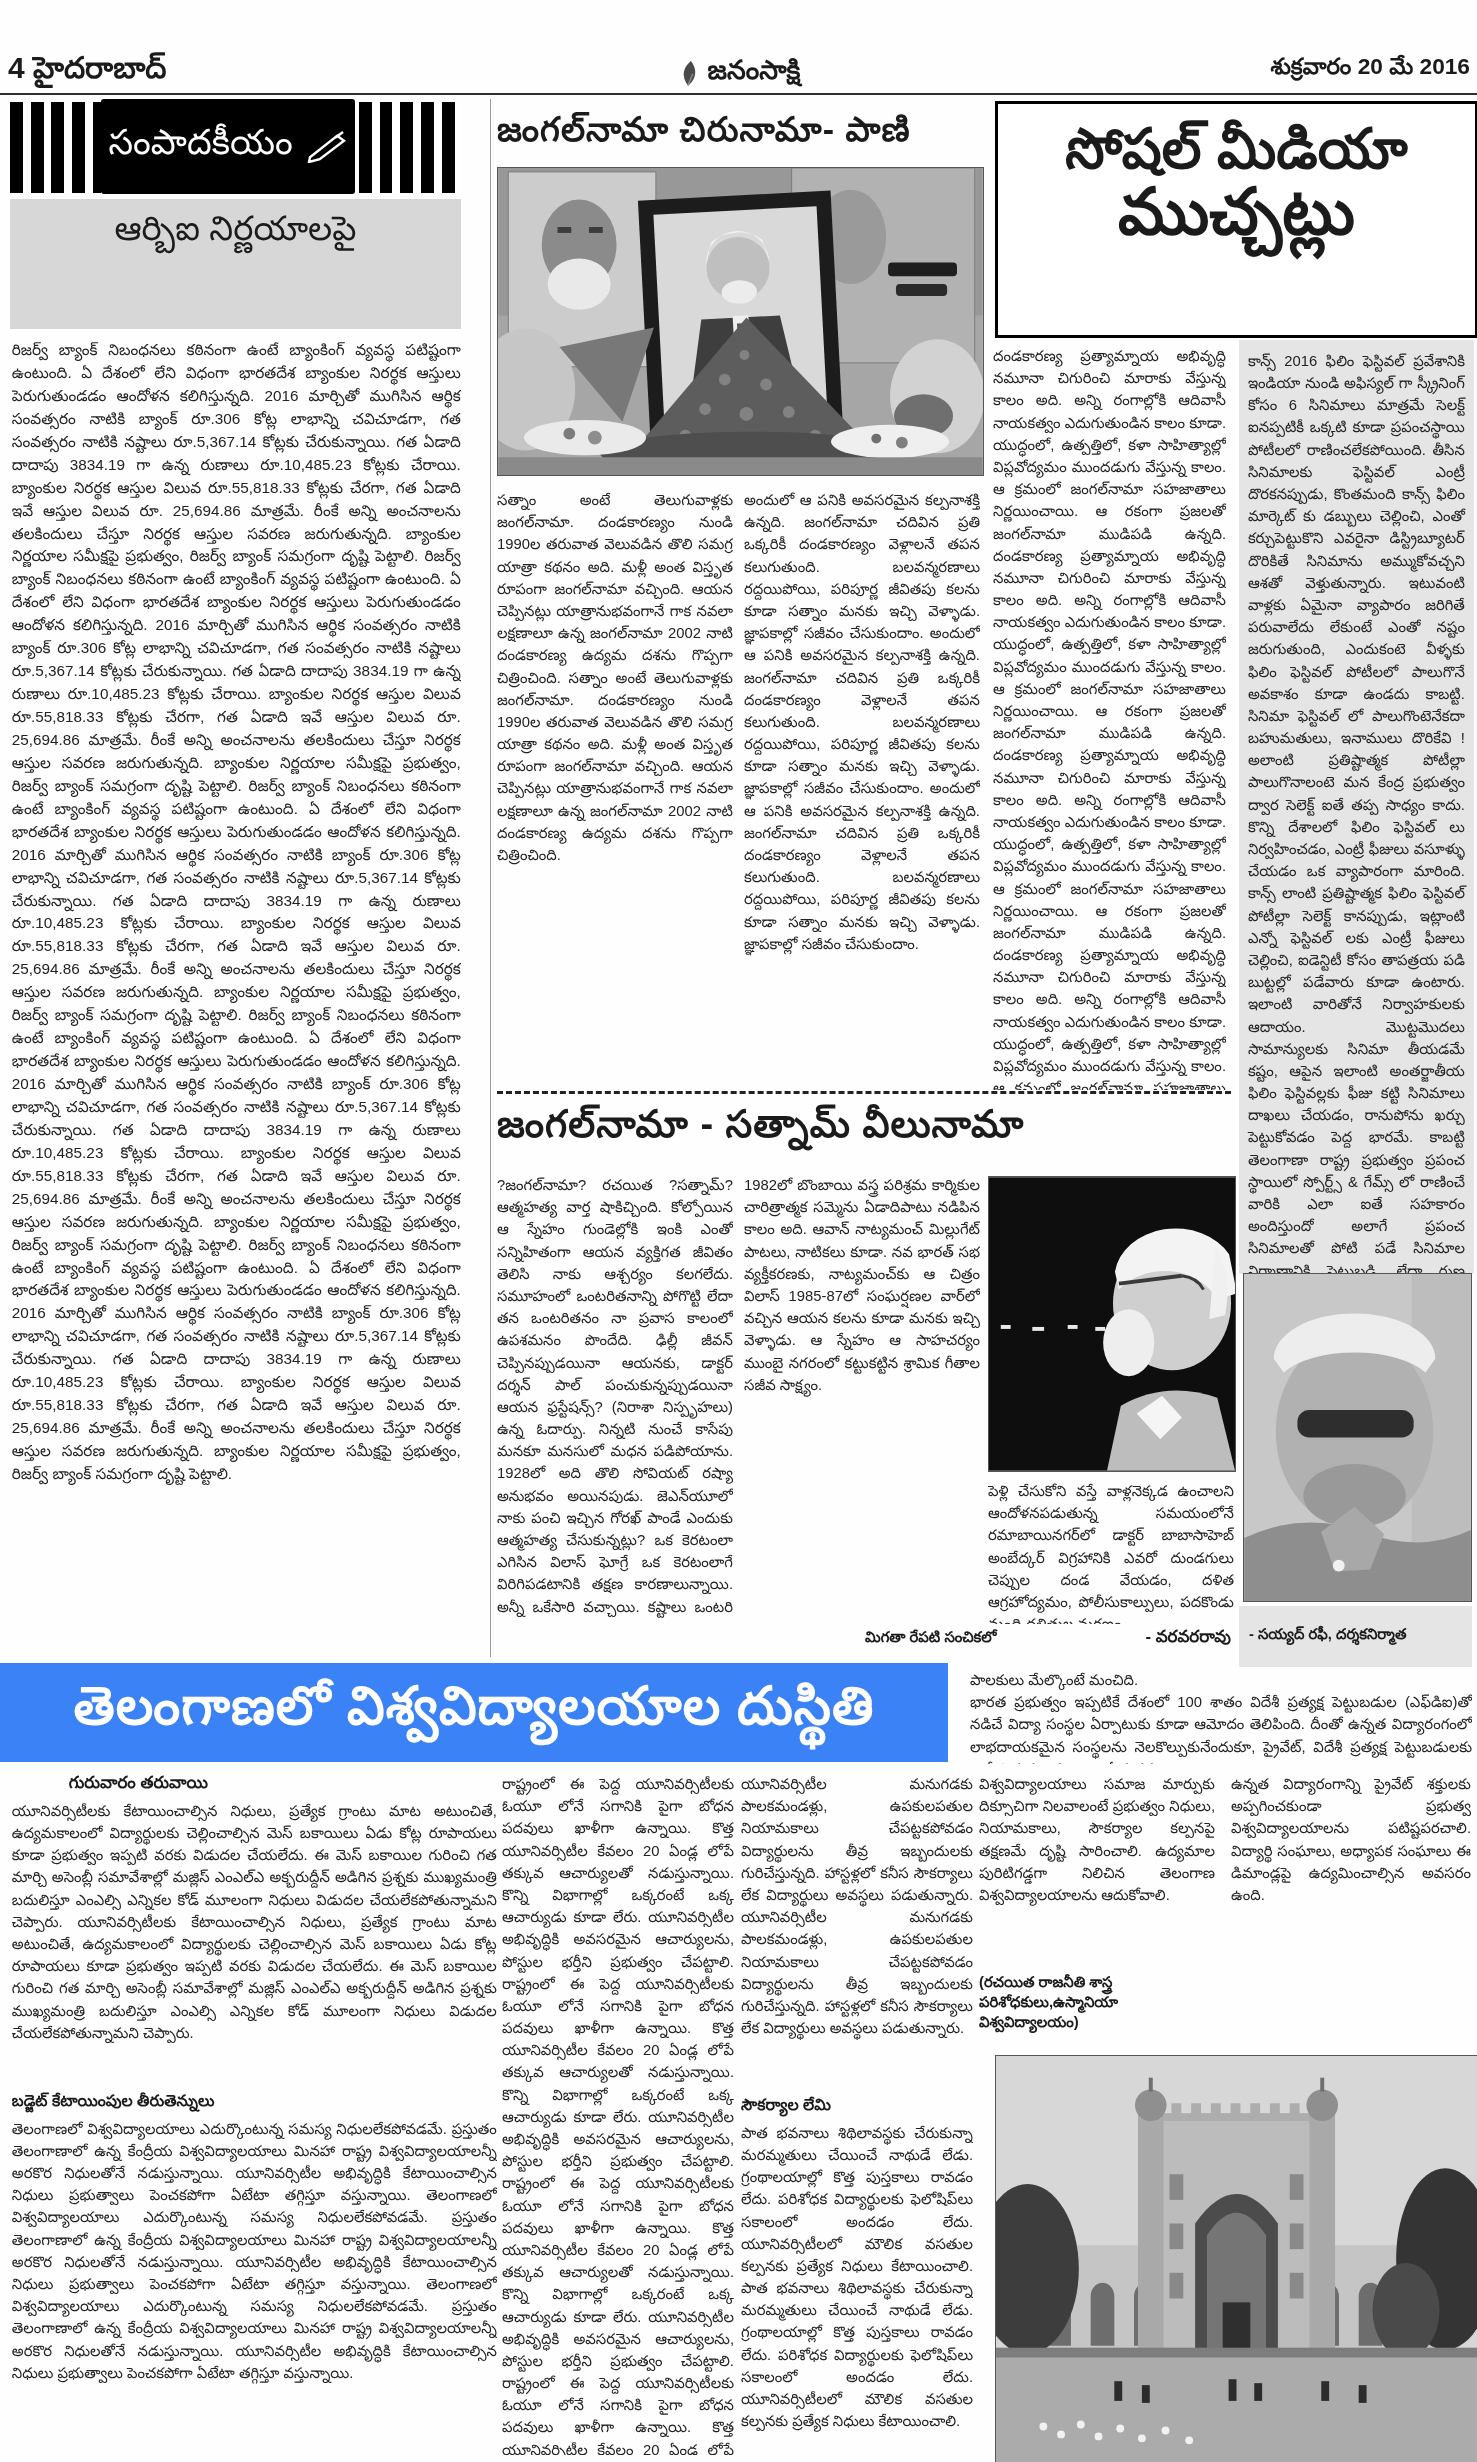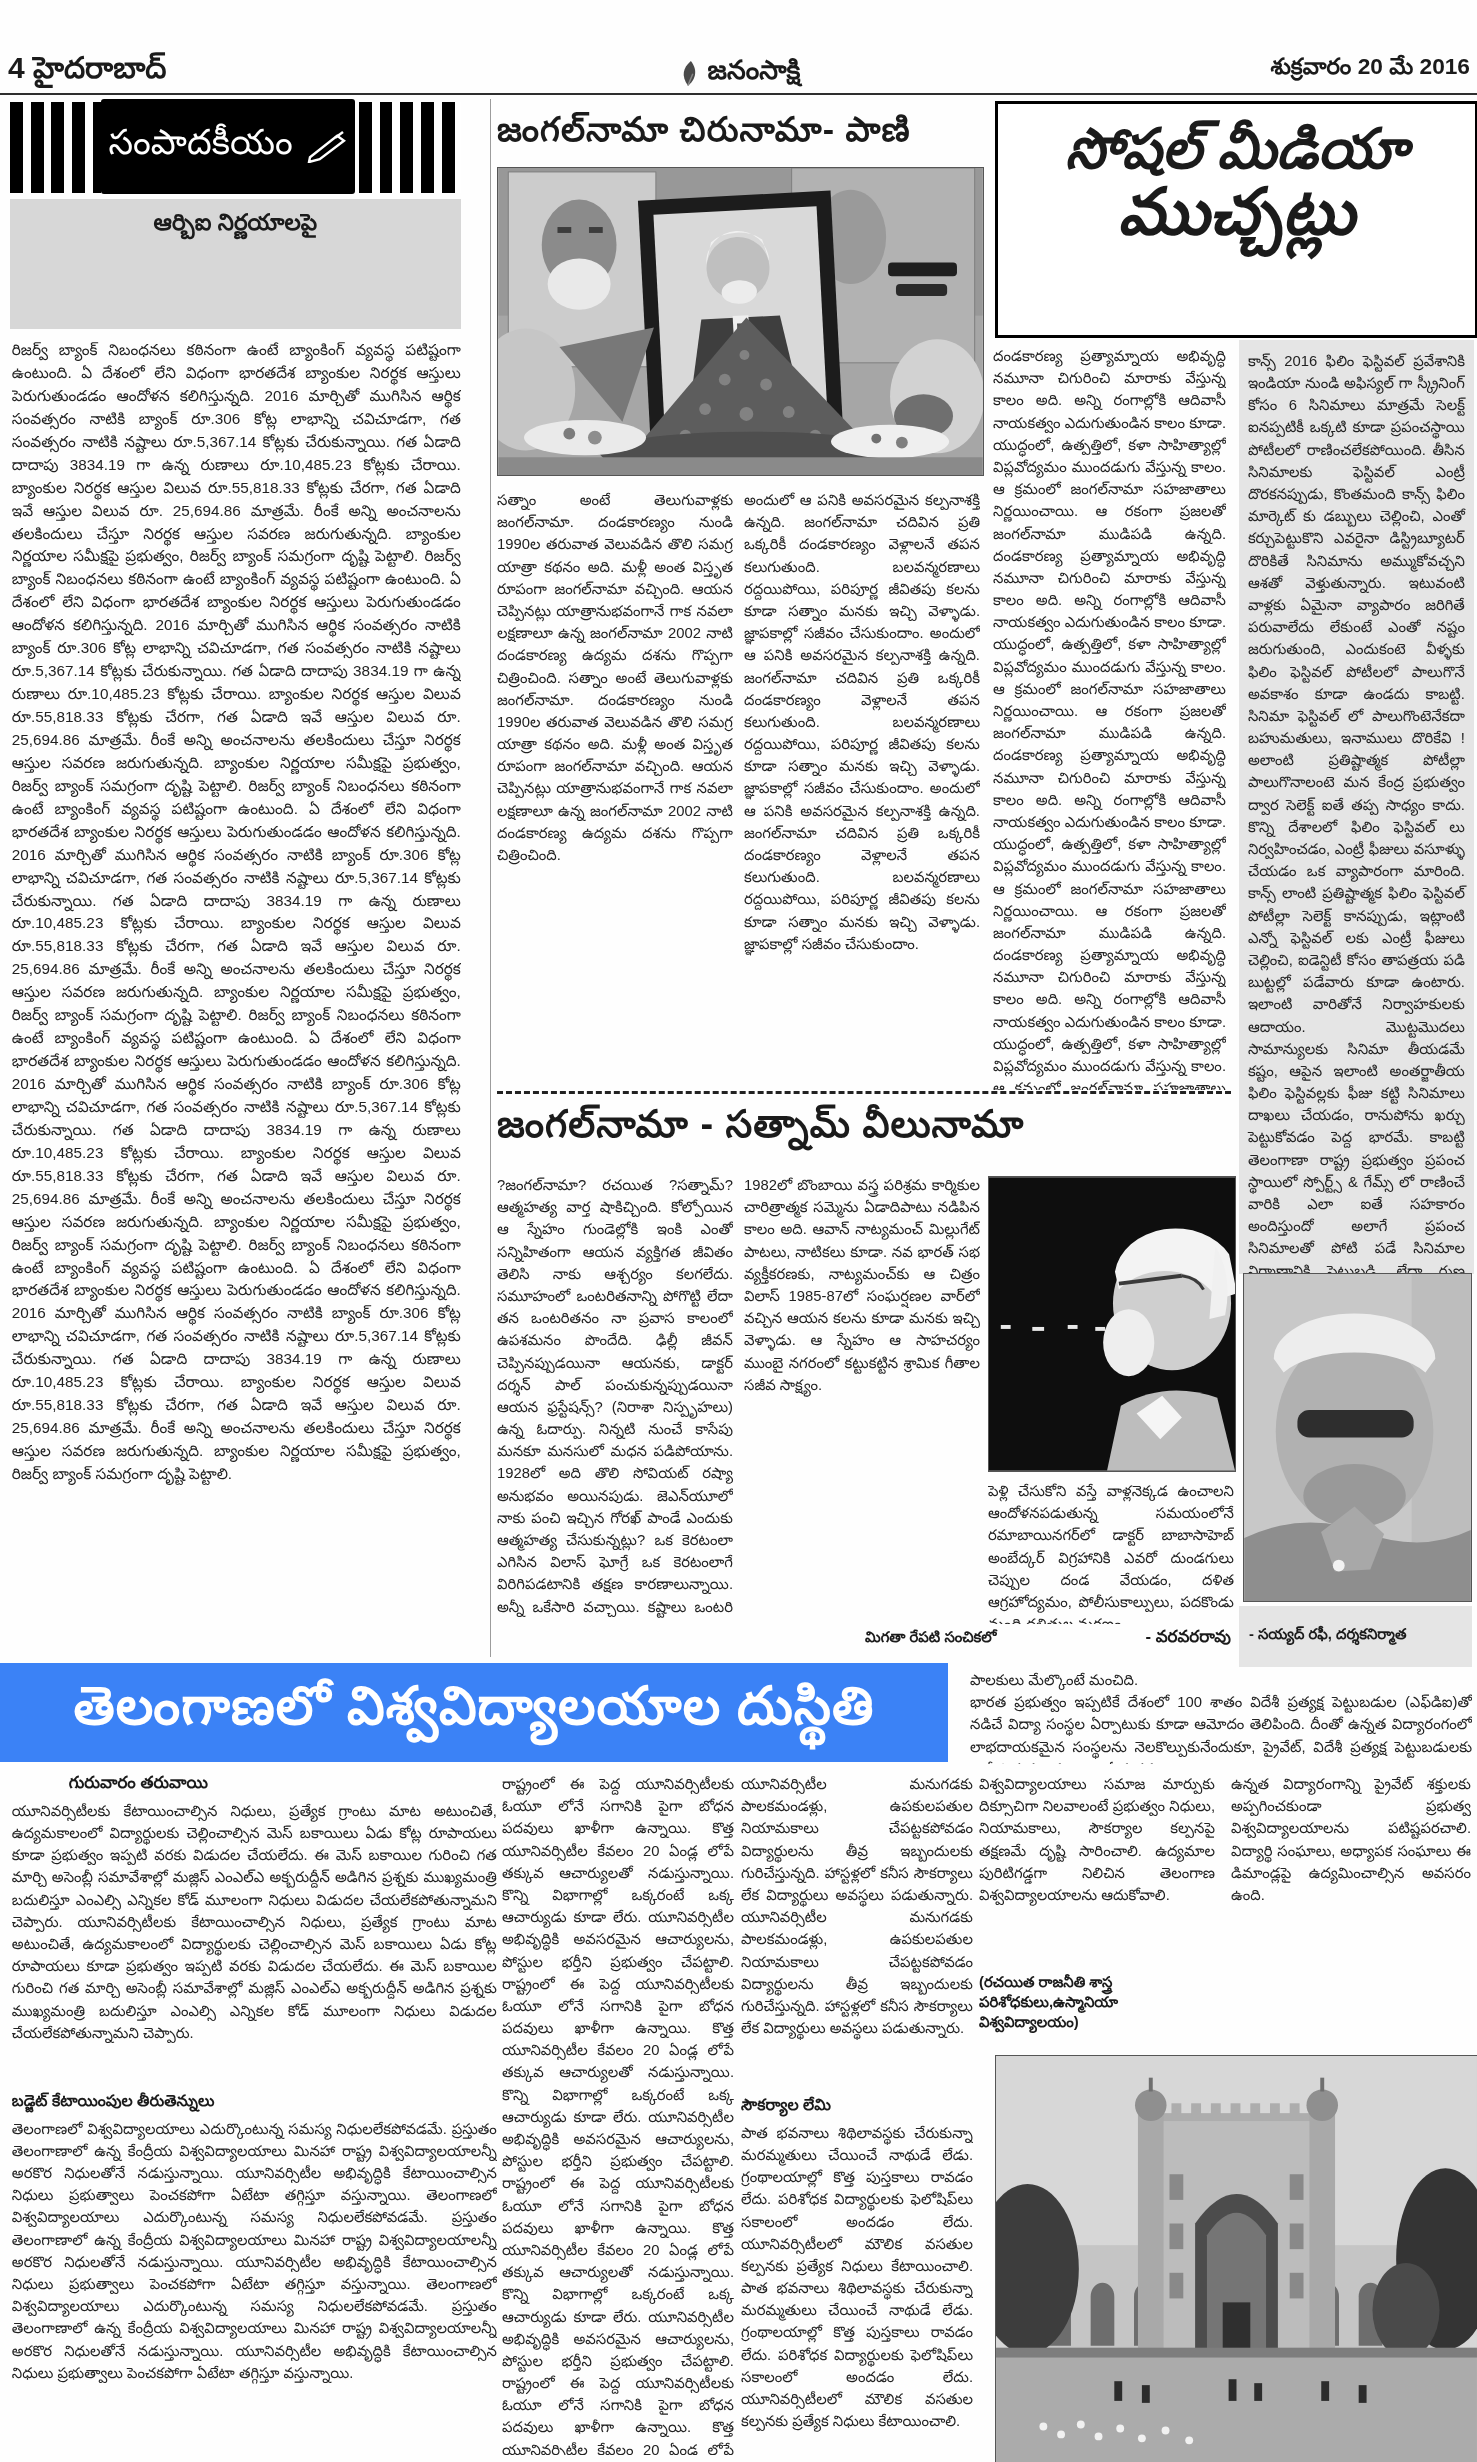--- a/index.html
+++ b/index.html
@@ -11,27 +11,27 @@
   .rule-v{background:#9c9c9c;width:1px;}
   
   .hdr-left{font-weight:700;font-size:30px;}
   .hdr-logo{display:flex;align-items:center;gap:5.9px;font-weight:800;font-size:26.6px;}
   .hdr-date{font-weight:700;font-size:22.7px;text-align:right;}
   
   .stripes{background:repeating-linear-gradient(90deg,#000 0 12.8px,#fff 12.8px 20.7px);height:91px;}
   .ed-box{background:#000;color:#fff;display:flex;align-items:center;justify-content:center;gap:13.8px;
           font-weight:400;font-size:35px;border-radius:3px;}
   .ed-gray{background:#d7d7d7;text-align:center;}
-  .ed-kicker{font-weight:700;font-size:23px;padding-top:9.9px;}
+  .ed-kicker{font-weight:400;font-size:34px;padding-top:9.9px;}
   .ed-head{font-weight:800;font-size:53px;line-height:1.02;}
   
   .b-head{font-weight:800;font-size:34px;letter-spacing:1px;}
   .photo-frame{border:1px solid #555;background:#bbb;overflow:hidden;}
   
-  .c-box{border:3px solid #000;background:#fff;text-align:center;font-style:italic;}
+  .c-box{border:3px solid #000;background:#fff;text-align:center;}
   .c-h1{font-weight:800;font-size:56px;line-height:1.05;padding-top:15.8px;}
   .c-h2{font-weight:800;font-size:65px;line-height:1.0;}
   .c-gray{background:#e5e5e5;padding:9.9px 8.9px;}
   .c-caption{background:#e5e5e5;font-weight:700;font-size:14.8px;padding:19.7px 9.9px 0 9.9px;}
   
   .d-head{font-weight:700;font-size:38px;letter-spacing:1px;}
   .d-noterow{display:flex;justify-content:space-between;align-items:baseline;}
   .d-note{font-weight:700;font-size:14.8px;}
   .d-byline{font-weight:700;font-size:16.7px;}
   .dashed{border-top:3px dashed #222;height:0;}

